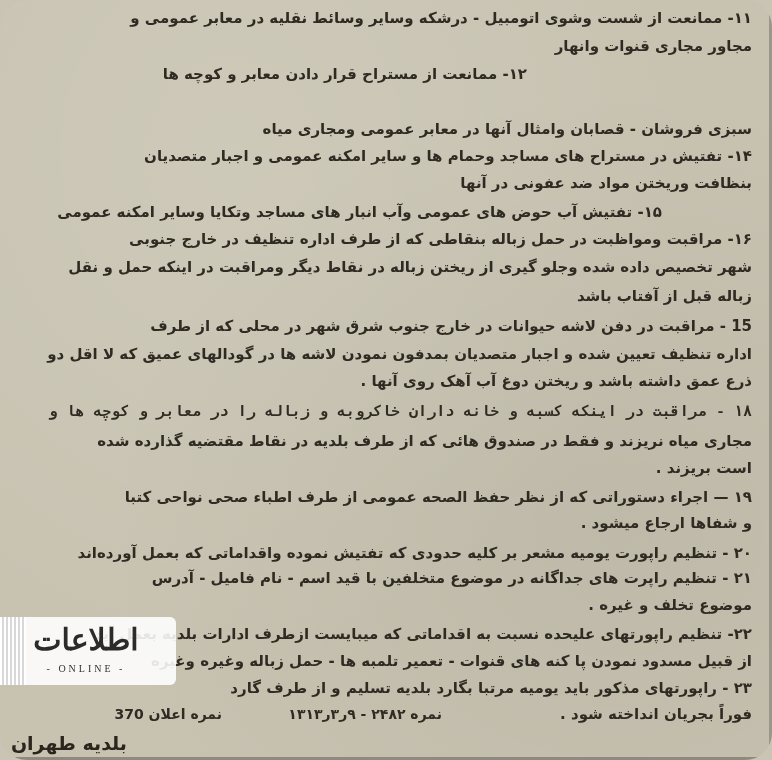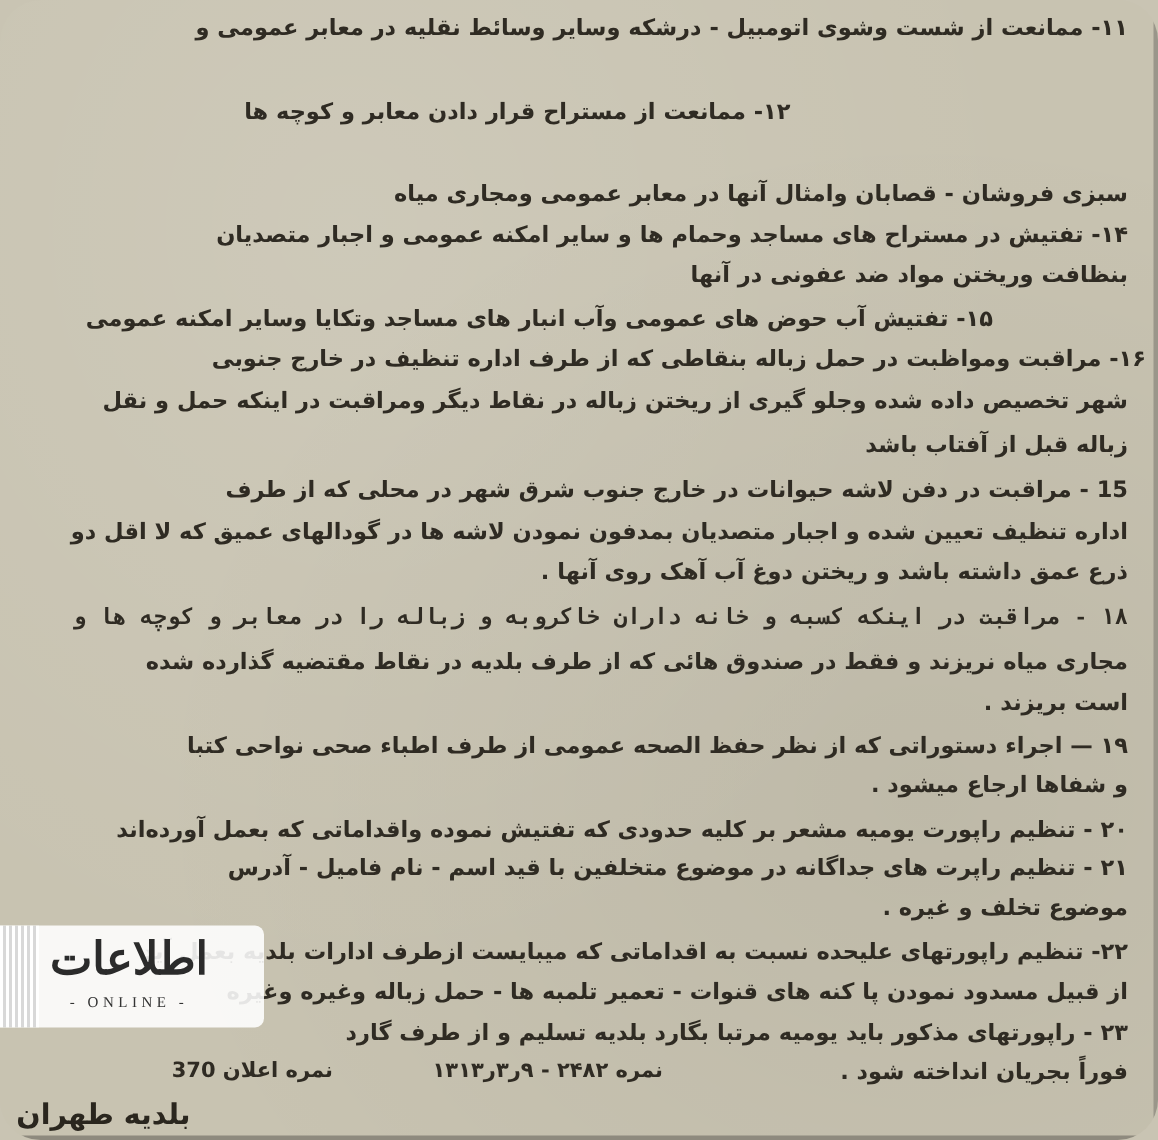--- a/index.html
+++ b/index.html
@@ -61,31 +61,32 @@
       font-family: "Liberation Serif", serif;
       font-size: 10px; letter-spacing: 3px; color: #333;
     }
   </style>
 </head>
 <body>
 
 <div class="page">
 
   <div class="line" style="right:20px; top:8px;">۱۱- ممانعت از شست وشوی اتومبیل - درشکه وسایر وسائط نقلیه در معابر عمومی و</div>
+  <div class="line" style="right:20px; top:36px;">مجاور مجاری قنوات وانهار</div>
 
   <div class="line" style="right:245px; top:64px;">۱۲- ممانعت از مستراح قرار دادن معابر و کوچه ها</div>
 
   <div class="line" style="right:20px; top:119px;">سبزی فروشان - قصابان وامثال آنها در معابر عمومی ومجاری میاه</div>
 
   <div class="line" style="right:20px; top:146px;">۱۴- تفتیش در مستراح های مساجد وحمام ها و سایر امکنه عمومی و اجبار متصدیان</div>
   <div class="line" style="right:20px; top:173px;">بنظافت وریختن مواد ضد عفونی در آنها</div>
 
   <div class="line" style="right:110px; top:202px;">۱۵- تفتیش آب حوض های عمومی وآب انبار های مساجد وتکایا وسایر امکنه عمومی</div>
 
-  <div class="line" style="right:8px; top:229px;">۱۶- مراقبت ومواظبت در حمل زباله بنقاطی که از طرف اداره تنظیف در خارج جنوبی</div>
+  <div class="line" style="right:20px; top:229px;">۱۶- مراقبت ومواظبت در حمل زباله بنقاطی که از طرف اداره تنظیف در خارج جنوبی</div>
   <div class="line" style="right:20px; top:257px;">شهر تخصیص داده شده وجلو گیری از ریختن زباله در نقاط دیگر ومراقبت در اینکه حمل و نقل</div>
   <div class="line" style="right:20px; top:286px;">زباله قبل از آفتاب باشد</div>
 
   <div class="line" style="right:20px; top:316px;">15 - مراقبت در دفن لاشه حیوانات در خارج جنوب شرق شهر در محلی که از طرف</div>
   <div class="line" style="right:20px; top:344px;">اداره تنظیف تعیین شده و اجبار متصدیان بمدفون نمودن لاشه ها در گودالهای عمیق که لا اقل دو</div>
   <div class="line" style="right:20px; top:371px;">ذرع عمق داشته باشد و ریختن دوغ آب آهک روی آنها .</div>
 
   <div class="line" style="right:20px; top:403px;font-family:Liberation Mono, monospace;">۱۸ - مراقبت در اینکه کسبه و خانه داران خاکروبه و زباله را در معابر و کوچه ها و</div>
   <div class="line" style="right:20px; top:431px;">مجاری میاه نریزند و فقط در صندوق هائی که از طرف بلدیه در نقاط مقتضیه گذارده شده</div>
   <div class="line" style="right:20px; top:458px;">است بریزند .</div>

